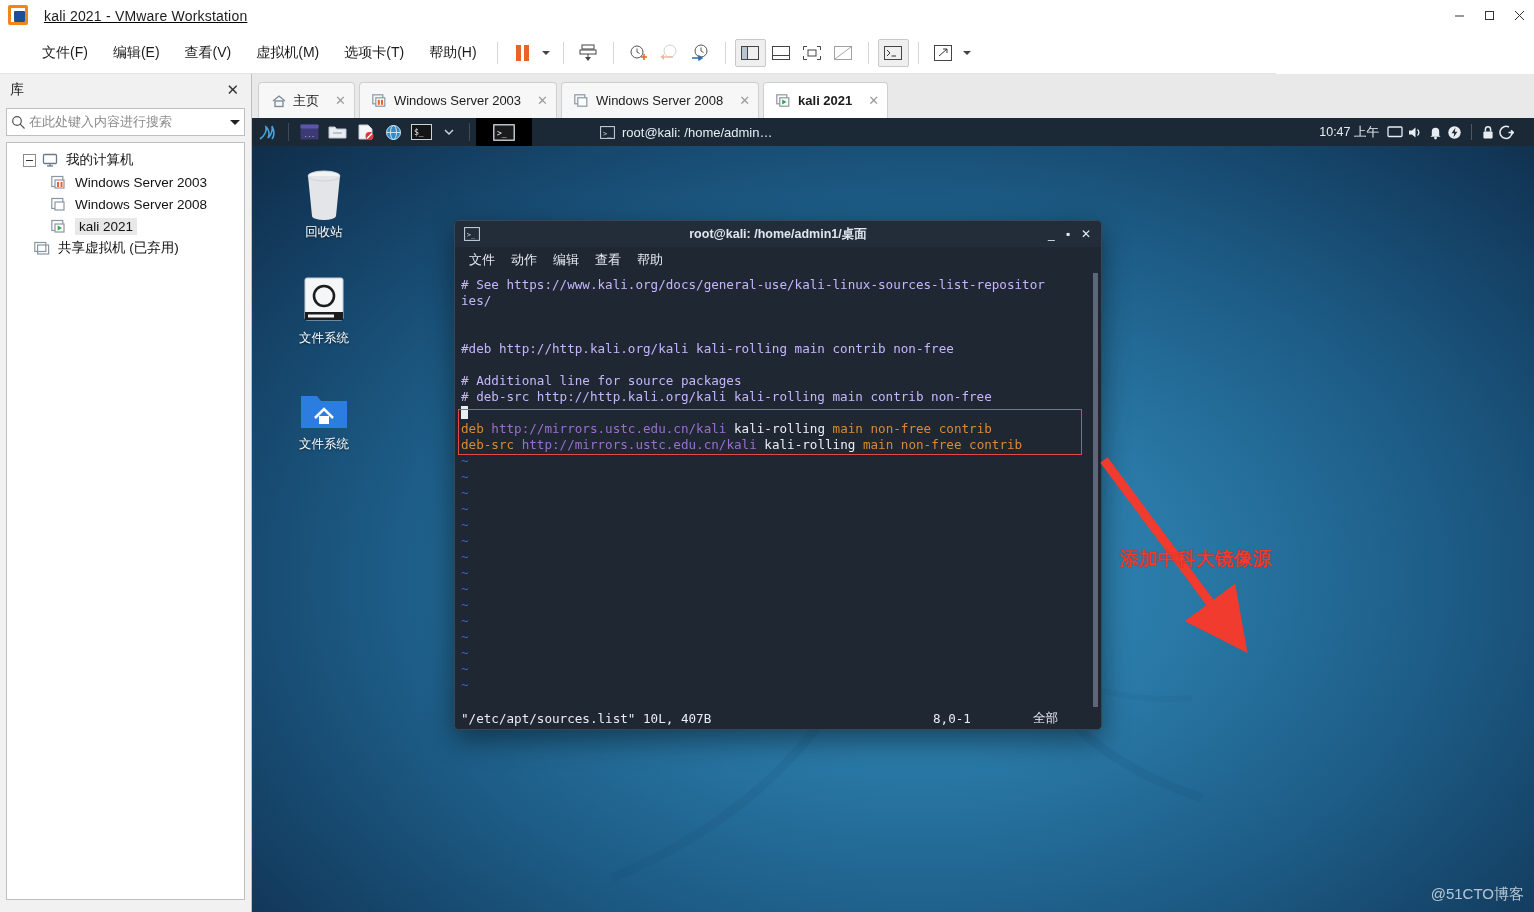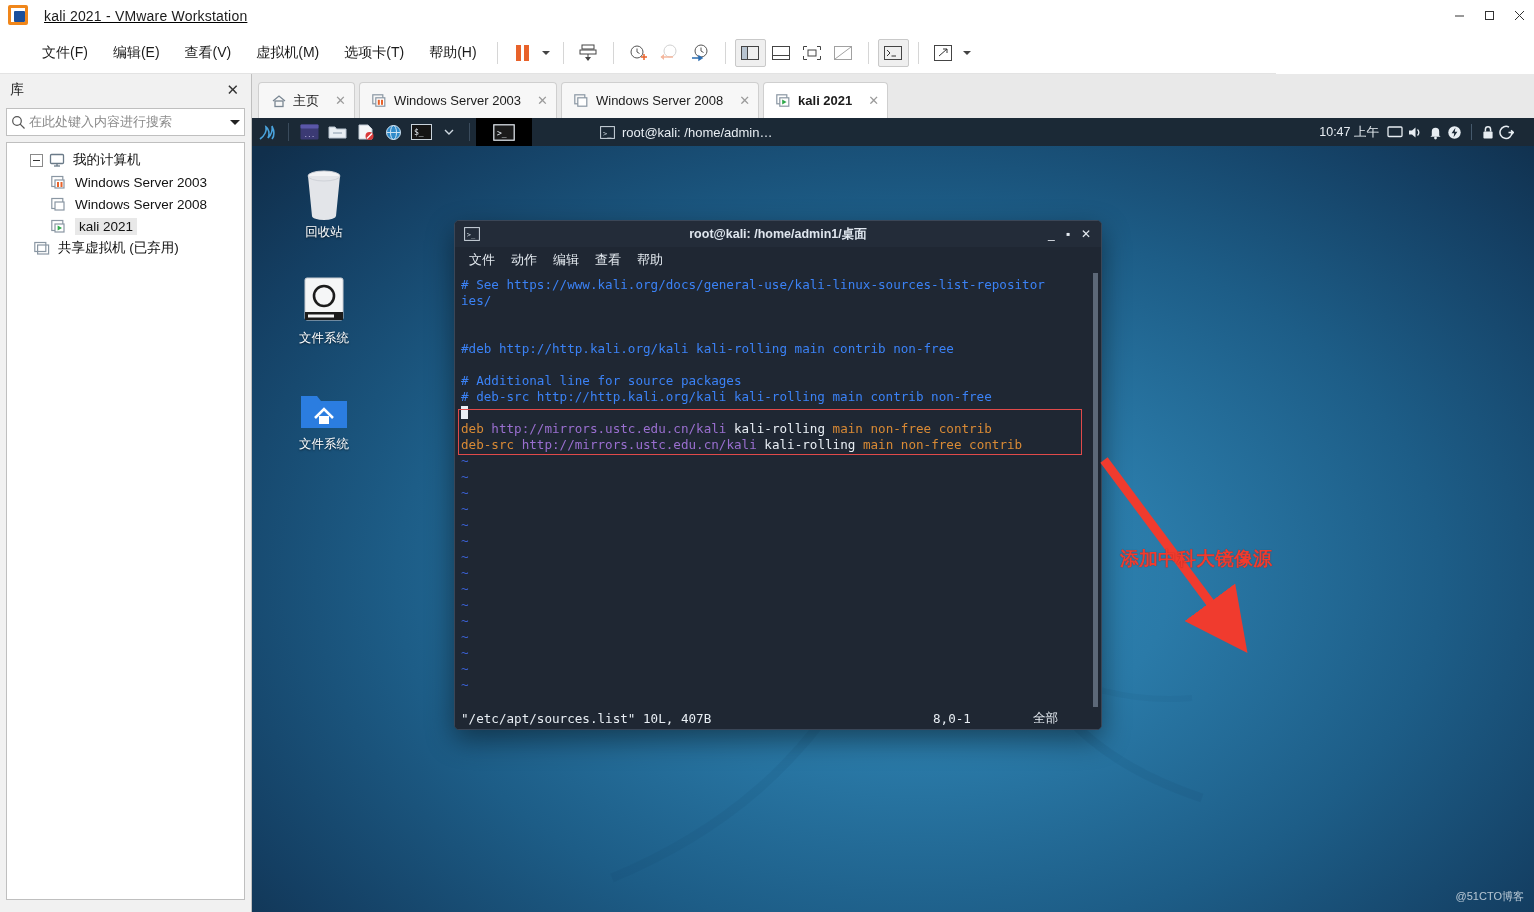--- a/index.html
+++ b/index.html
@@ -56,21 +56,21 @@
   }
   .srch-ic { width: 22px; display: flex; align-items: center; justify-content: center; }
   .srch-txt { font-size: 13px; color: #8a8a8a; flex: 1; }
   .srch-caret { width: 18px; display: flex; align-items: center; justify-content: center; }
   .srch-caret .caret { border-top-color: #222; border-left-width: 5px; border-right-width: 5px; border-top-width: 5px; }
   .lib-tree {
     margin: 6px 6px 0 6px; background: #ffffff; border: 1px solid #bfbfbf;
     height: 758px; padding: 6px 0 0 0; overflow: hidden;
   }
   .tree-row { display: flex; align-items: center; height: 22px; font-size: 13.5px; color: #111; }
-  .tree-row.lvl0 { padding-left: 23px; }
+  .tree-row.lvl0 { padding-left: 16px; }
   .tree-row.lvl1 { padding-left: 44px; }
   .tree-row.sel > .tr-label { background: #e8e8e8; padding: 1px 4px; }
   .expander { width: 13px; height: 13px; border: 1px solid #8a8a8a; background: #fff;
     margin-right: 6px; position: relative; flex: none; }
   .expander::before { content: ""; position: absolute; left: 2px; top: 5px; width: 7px; height: 1px; background: #333; }
   .ic { width: 17px; height: 15px; margin-right: 7px; flex: none; }
 
   
   .tabstrip {
     position: absolute; left: 252px; top: 74px; width: 1282px; height: 44px;
@@ -140,21 +140,21 @@
   .term-menu {
     height: 26px; display: flex; align-items: center; gap: 16px; padding-left: 14px;
     color: #e3e9ef; font-size: 13px; background: #1f2733; flex: none;
   }
   .term-body {
     flex: 1; position: relative; background: #1f2733; overflow: hidden;
     font-family: "DejaVu Sans Mono", "Liberation Mono", monospace; font-size: 12.6px; line-height: 16px;
     padding: 4px 0 0 6px; color: #4f8fd6;
   }
   .tline { white-space: pre; height: 16px; }
-  .c-com { color: #3b82f6; }
+  .c-com { color: #c4b5fd; }
   .c-tilde { color: #3a5fd0; }
   .c-kw { color: #d98a35; }
   .c-url { color: #9a6fd0; }
   .c-txt { color: #e8eef4; }
   .cursor-blk { display: inline-block; width: 7px; height: 13px; background: #e8eef4; vertical-align: -2px; }
   .hl-box {
     position: absolute; left: 3px; top: 136px; width: 624px; height: 46px;
     border: 1px solid #e04a4a; pointer-events: none;
   }
   .term-scroll {
@@ -170,21 +170,21 @@
   .ts-pos { position: absolute; left: 478px; }
   .ts-all { position: absolute; left: 578px; }
 
   
   .anno-arrow { position: absolute; left: 840px; top: 330px; width: 200px; height: 210px; pointer-events: none; }
   .anno-text {
     position: absolute; left: 868px; top: 428px; color: #f03b2e; font-size: 19px; font-weight: bold;
     white-space: nowrap; text-shadow: 0 0 1px rgba(0,0,0,.35);
   }
   .watermark {
-    position: absolute; right: 10px; bottom: 8px; color: #d8e2ea; font-size: 11px; opacity: .82;
+    position: absolute; right: 10px; bottom: 8px; color: #d8e2ea; font-size: 15px; opacity: .82;
   }
 </style>
 </head>
 <body>
 
 <div id="app">
 
   <div class="titlebar">
     <div class="vm-logo">
       <div class="o"></div>

